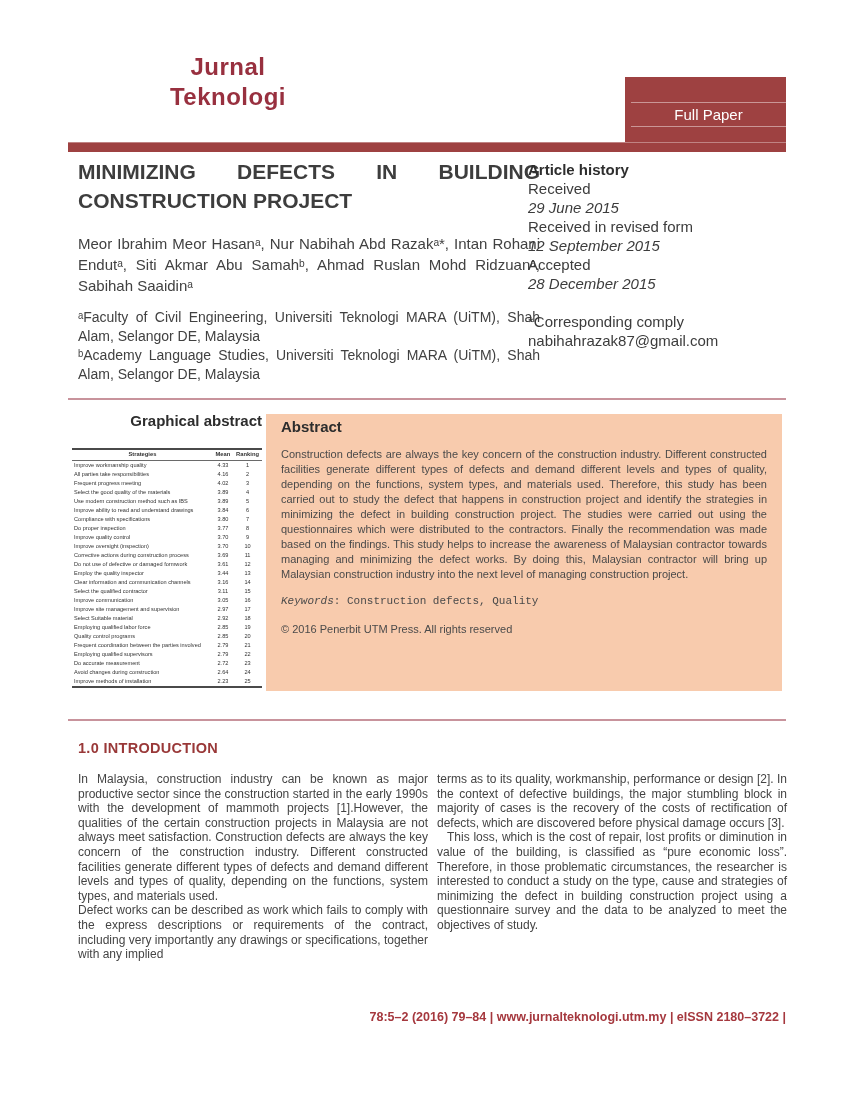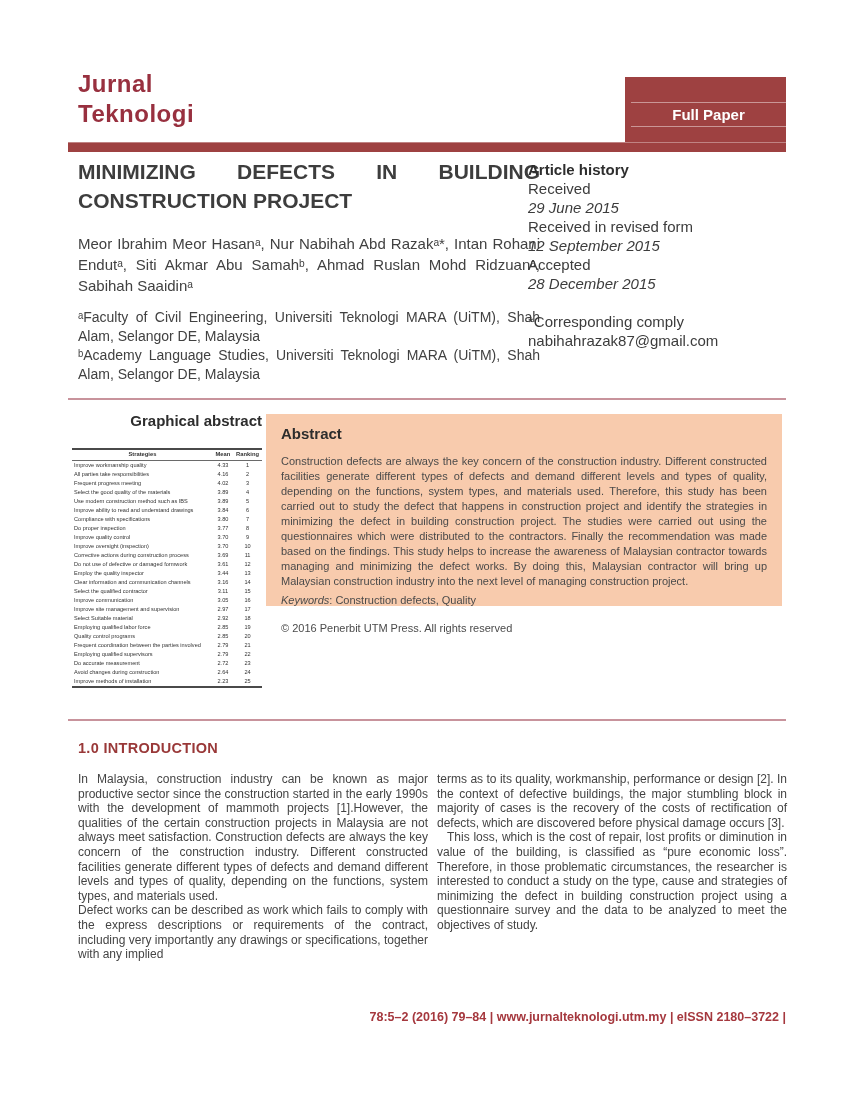--- a/index.html
+++ b/index.html
@@ -2,33 +2,33 @@
 <html><head>
 <meta charset="utf-8">
 <style>
   html,body{margin:0;padding:0;background:#ffffff;}
   .page{
     position:relative; width:850px; height:1100px; background:#ffffff;
     font-family:"Liberation Sans", sans-serif; color:#3f3f3f; overflow:hidden;
   }
   
   .journal-name{
-    position:absolute; left:78px; top:69px; width:300px;
-    font-size:24px; font-weight:bold; color:#98303f; line-height:30px; letter-spacing:.5px;
+    position:absolute; left:78px; top:52px; width:300px;
+    font-size:24px; font-weight:bold; color:#98303f; line-height:30px; letter-spacing:.5px;text-align:center;
   }
   .full-paper-box{
     position:absolute; left:625px; top:77px; width:161px; height:65px;
     background:#9e4141;
   }
   .full-paper-inner{
     position:absolute; left:6px; right:0; top:25px; height:23px;
     border-top:1px solid rgba(255,255,255,.45);
     border-bottom:1px solid rgba(255,255,255,.45);
     display:flex; align-items:center; justify-content:center;
-    color:#ffffff; font-weight:bold; font-size:15px;
+    color:#ffffff; font-weight:normal; font-size:15px;
   }
   .header-bar{
     position:absolute; left:68px; top:142px; width:718px; height:9px;
     background:#9e4141; border-top:1px solid rgba(255,255,255,.35);
   }
   
   .article-title{
     position:absolute; left:78px; top:157px; width:462px;
     font-size:21px; font-weight:bold; color:#3d3d3d;
     line-height:29px; text-align:justify;
@@ -64,28 +64,28 @@
     border-top:2px solid #4a4a4a; border-bottom:2px solid #4a4a4a;
   }
   .ga-table th{
     font-weight:bold; padding:1px 2px 2px 2px; text-align:center;
     border-bottom:1px solid #6a6a6a; font-size:5.8px;
   }
   .ga-table td{padding:1px 2px; vertical-align:top; text-align:justify;}
   .ga-table td.num{text-align:center; white-space:nowrap;}
   
   .abstract-panel{
-    position:absolute; left:266px; top:414px; width:516px; height:192px;
-    background:#f8cbad; box-sizing:border-box; padding:11px 15px 0 15px;
+    position:absolute; left:266px; top:414px; width:516px; height:277px;
+    background:#f8cbad; box-sizing:border-box; padding:4px 15px 0 15px;
   }
   .abstract-heading{font-weight:bold; font-size:15px; color:#2d2d2d;}
   .abstract-body{
     margin-top:12px; font-size:11px; line-height:15px; text-align:justify; color:#4a4a4a;
   }
-  .keywords-line{margin-top:5px; font-size:11px; color:#4a4a4a;}
+  .keywords-line{margin-top:13px; font-size:11px; color:#4a4a4a;font-family:Liberation Mono, monospace;}
   .keywords-line .kw{font-style:italic;}
   .copyright-line{margin-top:16px; text-align:left; font-size:11px; color:#4a4a4a;}
   
   .intro-heading{
     position:absolute; left:78px; top:740px;
     font-size:14.5px; font-weight:bold; color:#993838; letter-spacing:.3px;
   }
   .intro-col{
     position:absolute; top:772px; width:350px;
     font-size:12px; line-height:14.6px; text-align:justify; color:#444;

